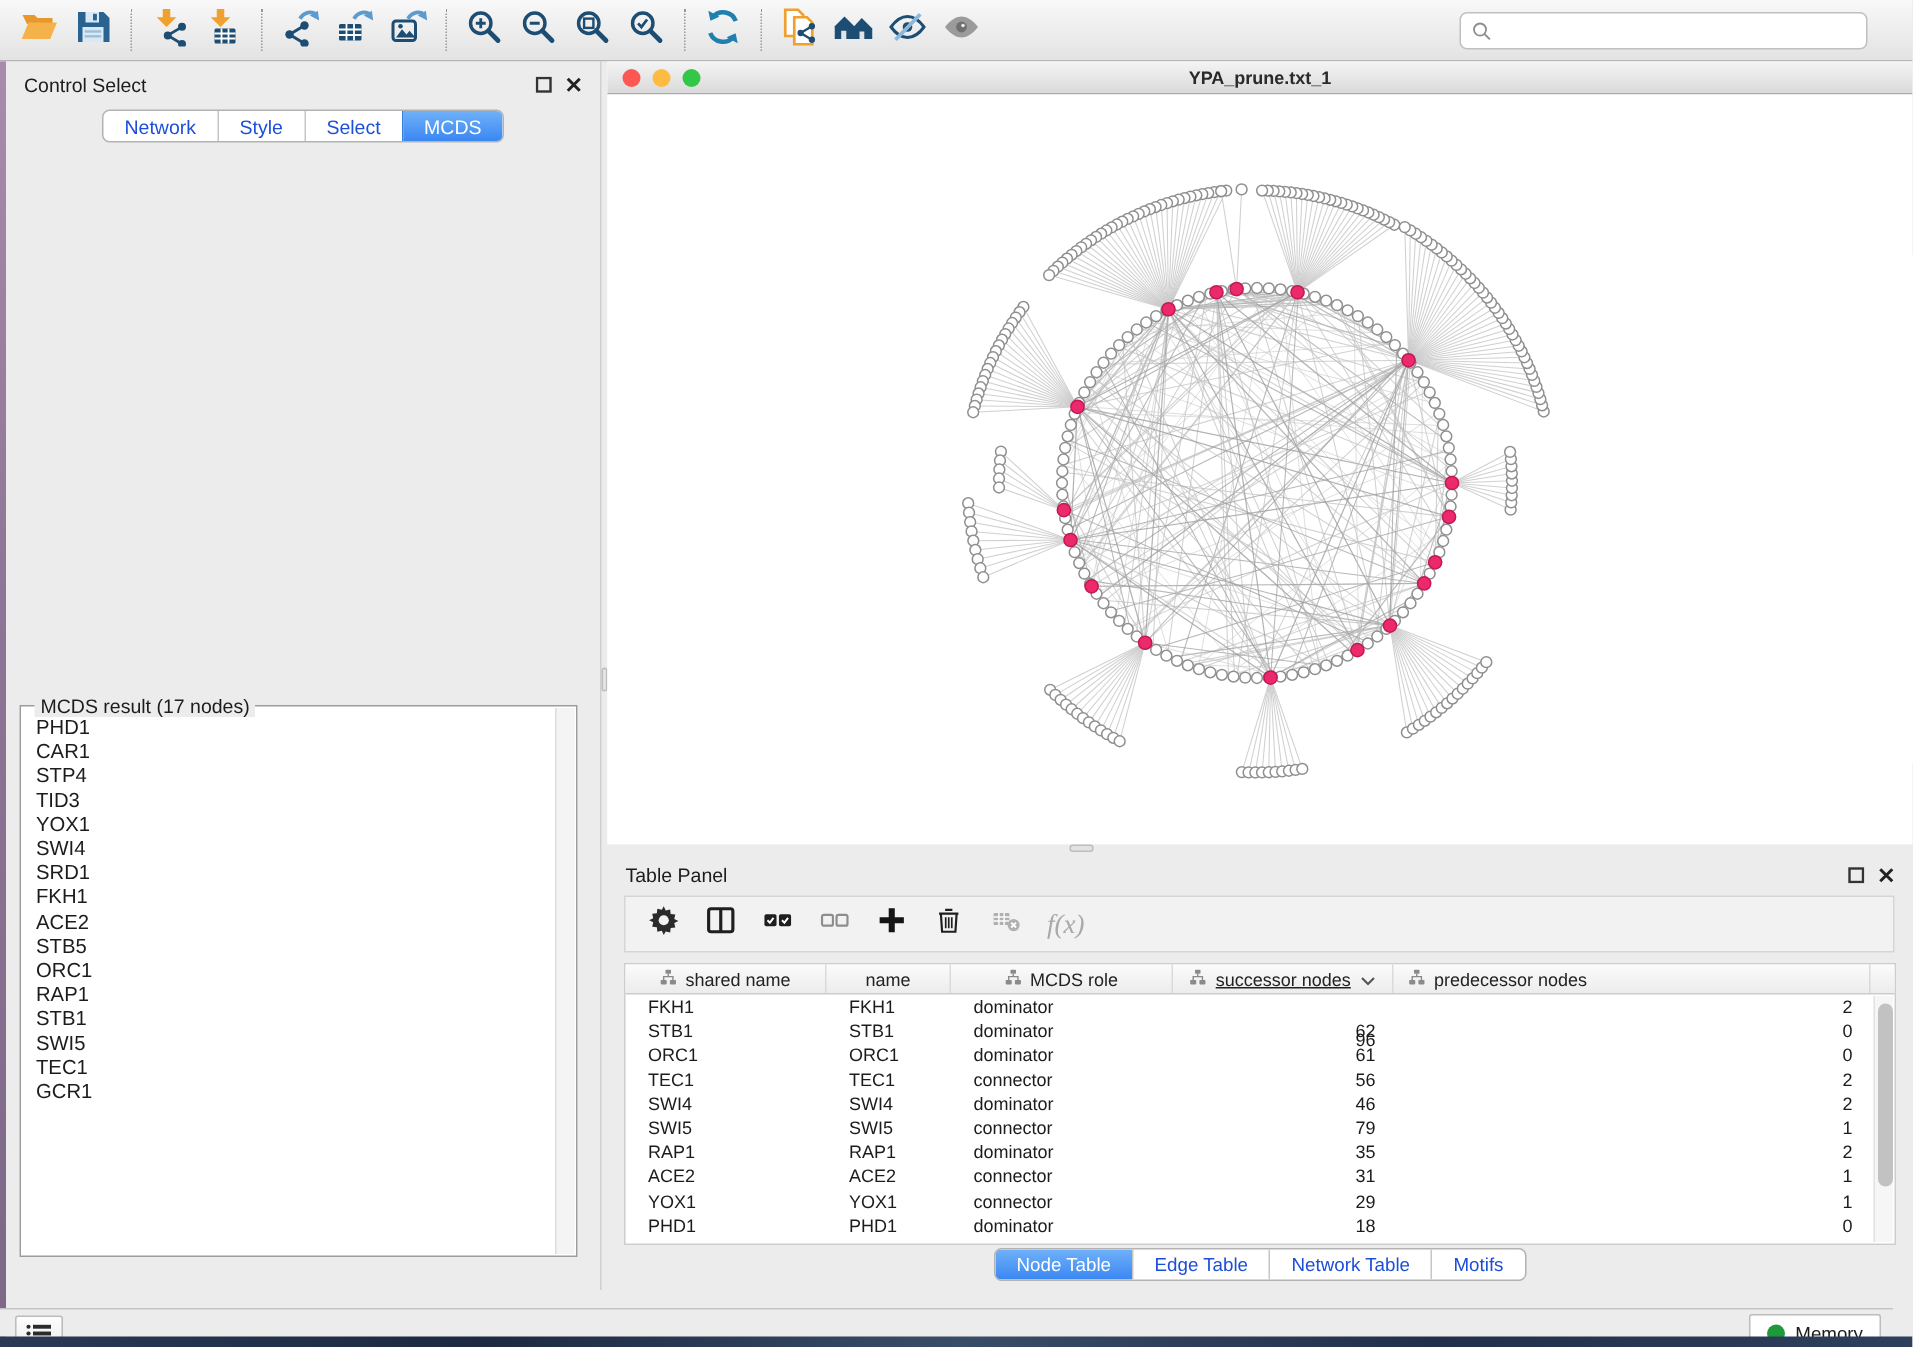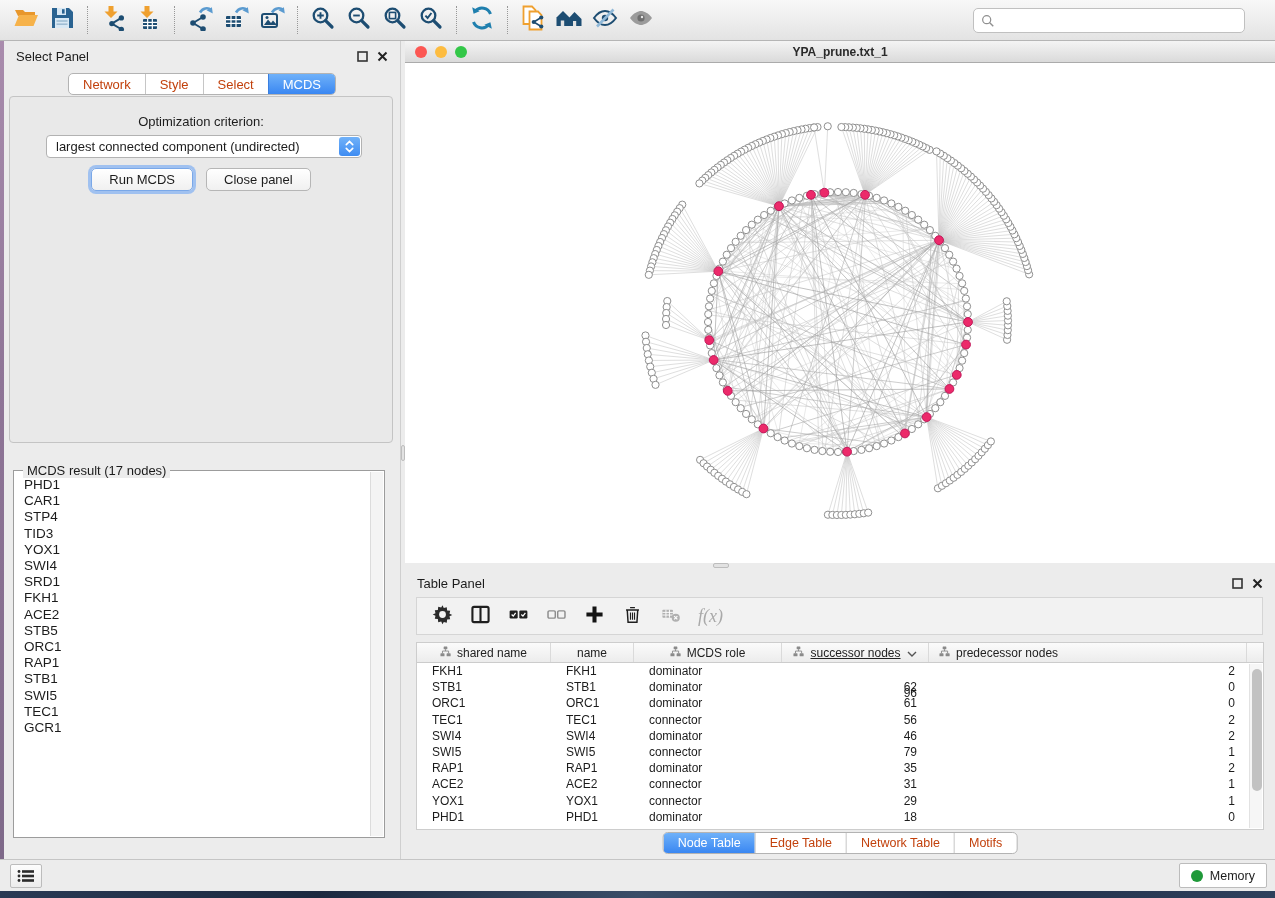--- a/index.html
+++ b/index.html
@@ -26,21 +26,21 @@
   .wallpaper{position:absolute;left:0;right:0;bottom:0;height:7px;
     background:linear-gradient(90deg,#2a3a55,#1c2940 25%,#3a4d68 50%,#222f49 75%,#2e405c);}
 
   
   .control-panel{position:absolute;left:4px;top:41px;width:396px;bottom:38px;background:#ececec;}
   .panel-titlebar{height:30px;display:flex;align-items:center;padding:0 12px;font-size:13px;}
   .win-btns{margin-left:auto;display:flex;gap:9px;align-items:center;}
   .win-btn svg{width:11px;height:11px;display:block;}
   .seg-tabs{display:flex;border:1px solid #b3b3b3;border-radius:5px;overflow:hidden;background:#fff;
     height:22px;font-size:13px;width:max-content;}
-  .seg-tab{display:flex;align-items:center;padding:0 14px;border-left:1px solid #c6c6c6;color:#c2410c;}
+  .seg-tab{display:flex;align-items:center;padding:0 14px;border-left:1px solid #c6c6c6;color:#1d4ed8;}
   .seg-tab:first-child{border-left:0;}
   .seg-tab.active{background:linear-gradient(#6fb1f9,#3a87f2);color:#fff;border-color:#3a7fe0;}
   .ctl-tabs-wrap{position:absolute;top:32px;left:50%;transform:translateX(-50%);}
   .tab-content-box{position:absolute;left:5px;top:55px;width:384px;height:347px;
     background:#e9e9e9;border:1px solid #c4c4c4;border-radius:4px;}
   .opt-label{position:absolute;top:17px;left:0;right:0;text-align:center;font-size:13px;}
   .opt-select{position:absolute;top:38px;left:36px;width:316px;height:23px;background:#fff;
     border:1px solid #b2b2b2;border-radius:4px;display:flex;align-items:center;
     padding:0 26px 0 9px;font-size:13px;}
   .opt-stepper{position:absolute;right:1px;top:1px;bottom:1px;width:21px;border-radius:3px;
@@ -94,21 +94,21 @@
   .tr{height:16.2px;display:flex;align-items:center;}
   .td{padding-left:15px;}
   .td.num{text-align:right;padding-left:0;padding-right:12px;}
   .vtrack{position:absolute;right:1px;top:21px;bottom:1px;width:13px;background:#f6f6f6;
     border-left:1px solid #e2e2e2;}
   .vthumb{position:absolute;left:1.5px;width:10px;top:5px;height:122px;background:#c2c2c2;border-radius:5px;}
   .tp-tabs-wrap{position:absolute;left:50%;transform:translateX(-50%);top:264px;}
   .tp-tabs-wrap .seg-tabs{font-size:12.5px;height:22px;}
 
   
-  .status-bar{position:absolute;left:0;right:0;bottom:7px;height:32px;background:#ececec;
+  .status-bar{position:absolute;left:0;right:13px;bottom:7px;height:19px;background:#ececec;
     border-top:1px solid #c5c5c5;}
   .list-btn{position:absolute;left:10px;top:4px;width:32px;height:24px;border:1px solid #bcbcbc;
     background:linear-gradient(#fdfdfd,#ececec);border-radius:2px;display:flex;align-items:center;justify-content:center;}
   .memory-btn{position:absolute;right:8px;top:3px;height:25px;border:1px solid #bcbcbc;background:#fff;
     display:flex;align-items:center;gap:7px;padding:0 11px;font-size:12.5px;border-radius:2px;}
   .mem-dot{width:12px;height:12px;border-radius:50%;}
 </style>
 </head>
 <body>
 
@@ -267,57 +267,41 @@
       <path d="M10 10l4 4" stroke="#8f8f8f" stroke-width="1.6"></path>
     </svg>
     <input placeholder="" style="">
   </div>
 </div>
 
 <div class="left-strip"></div>
 
 <div class="control-panel">
   <div class="panel-titlebar">
-    <span>Select Panel</span>
+    <span>Control Select</span>
     <span class="win-btns">
       <span class="win-btn">
         <svg viewBox="0 0 11 11">
             <rect x="1" y="1" width="9" height="9" fill="none" stroke="#333" stroke-width="1.6"></rect>
           </svg>
       </span>
       <span class="win-btn">
         <svg viewBox="0 0 11 11">
             <path d="M1.5 1.5l8 8M9.5 1.5l-8 8" stroke="#222" stroke-width="2"></path>
           </svg>
       </span>
     </span>
   </div>
   <div class="ctl-tabs-wrap">
     <div class="seg-tabs" id="ctl-tabs">
         <div class="seg-tab">Network</div>
         <div class="seg-tab">Style</div>
         <div class="seg-tab">Select</div>
         <div class="seg-tab active">MCDS</div>
       </div>
-  </div>
-  <div class="tab-content-box">
-    <div class="opt-label">Optimization criterion:</div>
-    <div class="opt-select">
-      <span>largest connected component (undirected)</span>
-      <span class="opt-stepper">
-        <svg viewBox="0 0 12 16" width="11" height="15">
-          <path d="M2.5 6L6 2.5 9.5 6" fill="none" stroke="#fff" stroke-width="1.8" stroke-linecap="round"></path>
-          <path d="M2.5 10L6 13.5 9.5 10" fill="none" stroke="#fff" stroke-width="1.8" stroke-linecap="round"></path>
-        </svg>
-      </span>
-    </div>
-    <div class="btn-row">
-      <button class="mac-btn focused">Run MCDS</button>
-      <button class="mac-btn">Close panel</button>
-    </div>
   </div>
   <div class="result-group">
     <span class="result-legend">MCDS result (17 nodes)</span>
     <div class="result-list" id="result-list">
         <div>PHD1</div>
         <div>CAR1</div>
         <div>STP4</div>
         <div>TID3</div>
         <div>YOX1</div>
         <div>SWI4</div>

